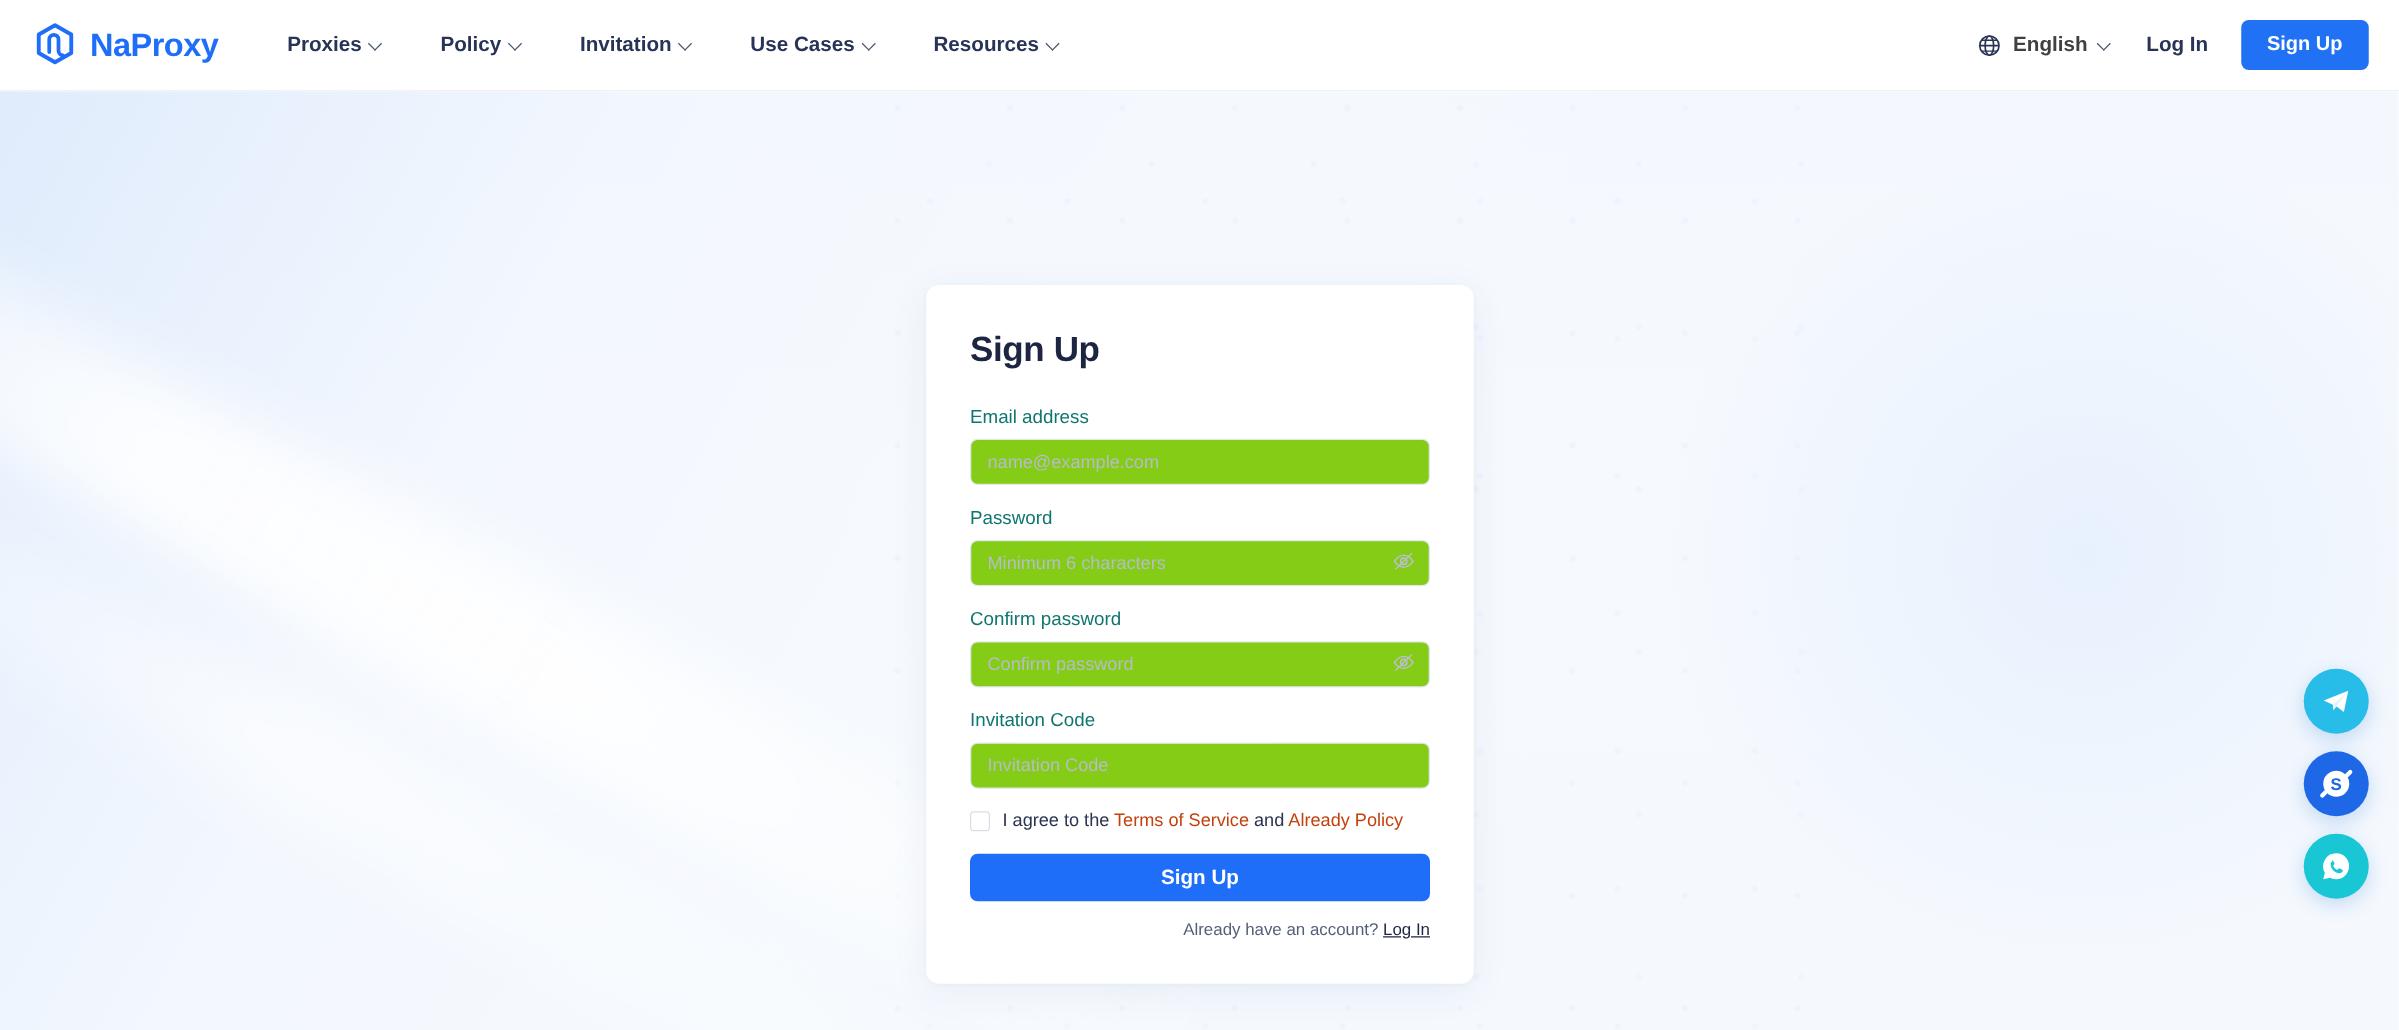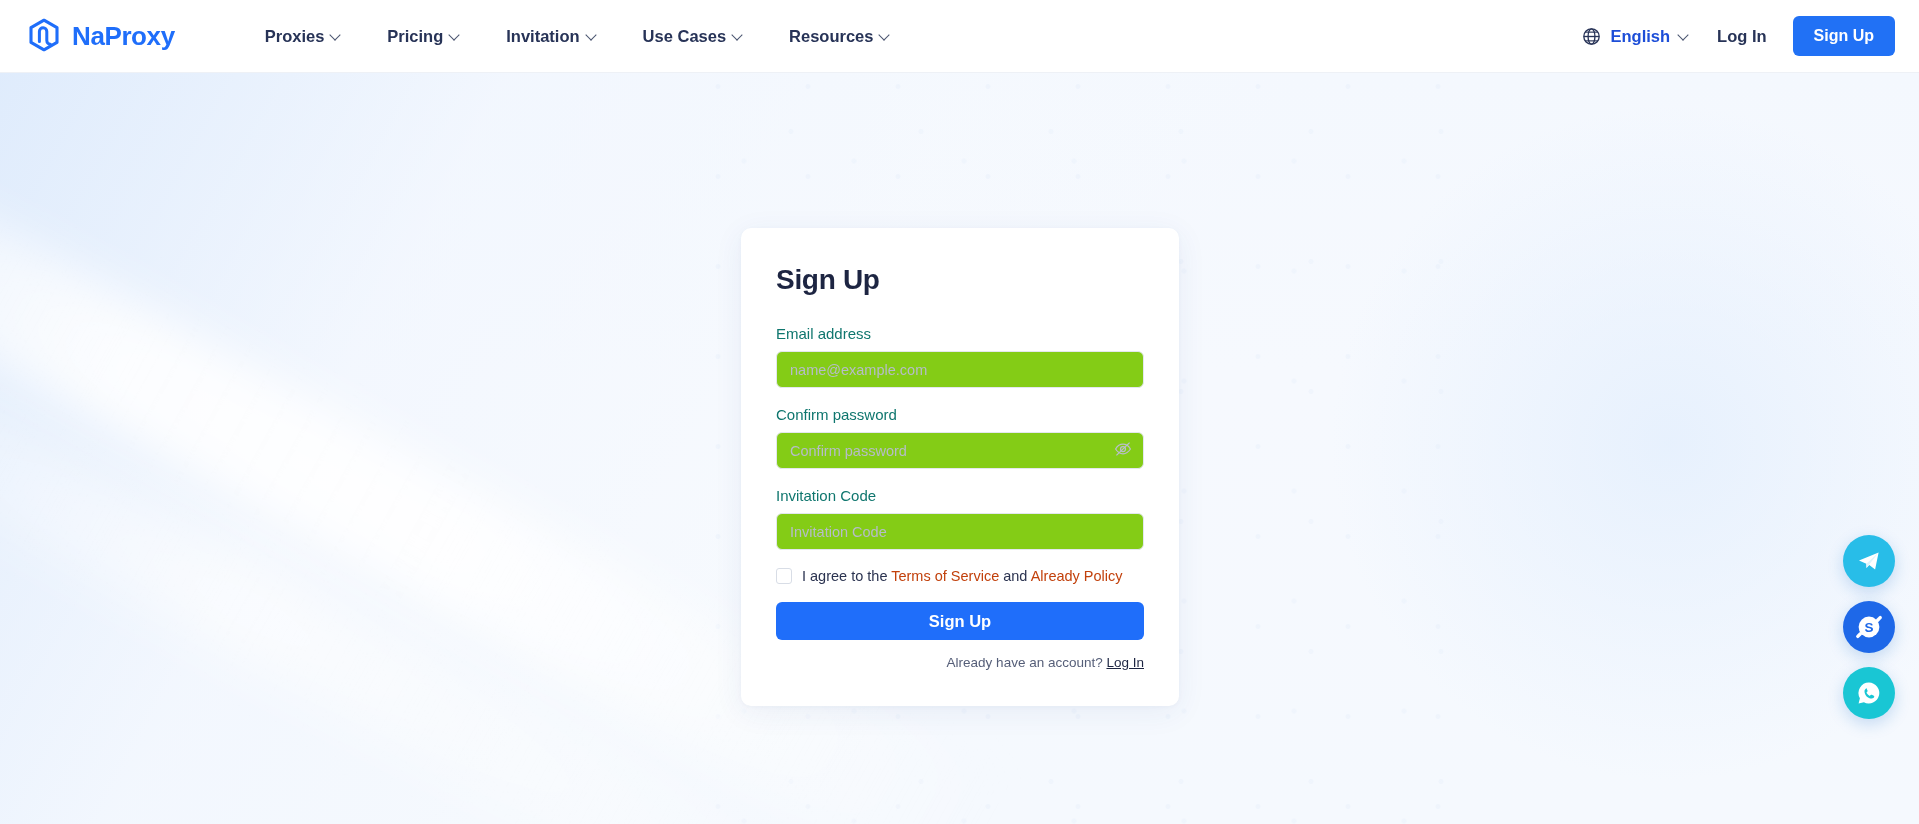--- a/index.html
+++ b/index.html
@@ -94,21 +94,21 @@
     font-size: 26px;
     font-weight: bold;
     color: #1f6efa;
     letter-spacing: -0.4px;
     white-space: nowrap;
   }
 
   .nav {
     display: flex;
     align-items: center;
-    margin-left: 90px;
+    margin-left: 55px;
     gap: 46px;
   }
   .nav-item {
     display: flex;
     align-items: center;
     gap: 7px;
     font-size: 16.5px;
     font-weight: bold;
     color: #273357;
     cursor: pointer;
@@ -140,21 +140,21 @@
   .lang {
     display: flex;
     align-items: center;
     gap: 9px;
     cursor: pointer;
     margin-right: 28px;
   }
   .lang-label {
     font-size: 16.5px;
     font-weight: bold;
-    color: #1d4ed8;
+    color: #404040;
   }
   .globe { width: 19px; height: 19px; display: block; }
   .login-link {
     font-size: 16.5px;
     font-weight: bold;
     color: #273357;
     cursor: pointer;
     margin-right: 26px;
     white-space: nowrap;
   }
@@ -321,21 +321,21 @@
     </span>
     <span class="brand-name">NaProxy</span>
   </div>
 
   <nav class="nav">
     <div class="nav-item">
       <span>Proxies</span>
       <span class="chev"></span>
     </div>
     <div class="nav-item">
-      <span>Pricing</span>
+      <span>Policy</span>
       <span class="chev"></span>
     </div>
     <div class="nav-item">
       <span>Invitation</span>
       <span class="chev"></span>
     </div>
     <div class="nav-item">
       <span>Use Cases</span>
       <span class="chev"></span>
     </div>
@@ -372,20 +372,35 @@
 
   
   <div class="field">
     <label class="field-label">Email address</label>
     <div class="input-wrap">
       <input class="text-input" type="text" placeholder="name@example.com" style="">
     </div>
   </div>
 
   
+  <div class="field">
+    <label class="field-label">Password</label>
+    <div class="input-wrap">
+      <input class="text-input has-eye" type="text" placeholder="Minimum 6 characters" style="">
+      <button class="eye-btn">
+        <span>
+          <svg width="20" height="20" viewBox="0 0 20 20" fill="none">
+            <path d="M2.6 10S5.5 5.2 10 5.2 17.4 10 17.4 10 14.5 14.8 10 14.8 2.6 10 2.6 10Z" stroke="#b9bfcb" stroke-width="1.25" fill="none"></path>
+            <circle cx="10" cy="10" r="2.5" stroke="#b9bfcb" stroke-width="1.25" fill="none"></circle>
+            <line x1="3.4" y1="16.4" x2="16.6" y2="3.6" stroke="#b9bfcb" stroke-width="1.3"></line>
+          </svg>
+        </span>
+      </button>
+    </div>
+  </div>
 
   
   <div class="field">
     <label class="field-label">Confirm password</label>
     <div class="input-wrap">
       <input class="text-input has-eye" type="text" placeholder="Confirm password" style="">
       <button class="eye-btn">
         <span>
           <svg width="20" height="20" viewBox="0 0 20 20" fill="none">
             <path d="M2.6 10S5.5 5.2 10 5.2 17.4 10 17.4 10 14.5 14.8 10 14.8 2.6 10 2.6 10Z" stroke="#b9bfcb" stroke-width="1.25" fill="none"></path>

